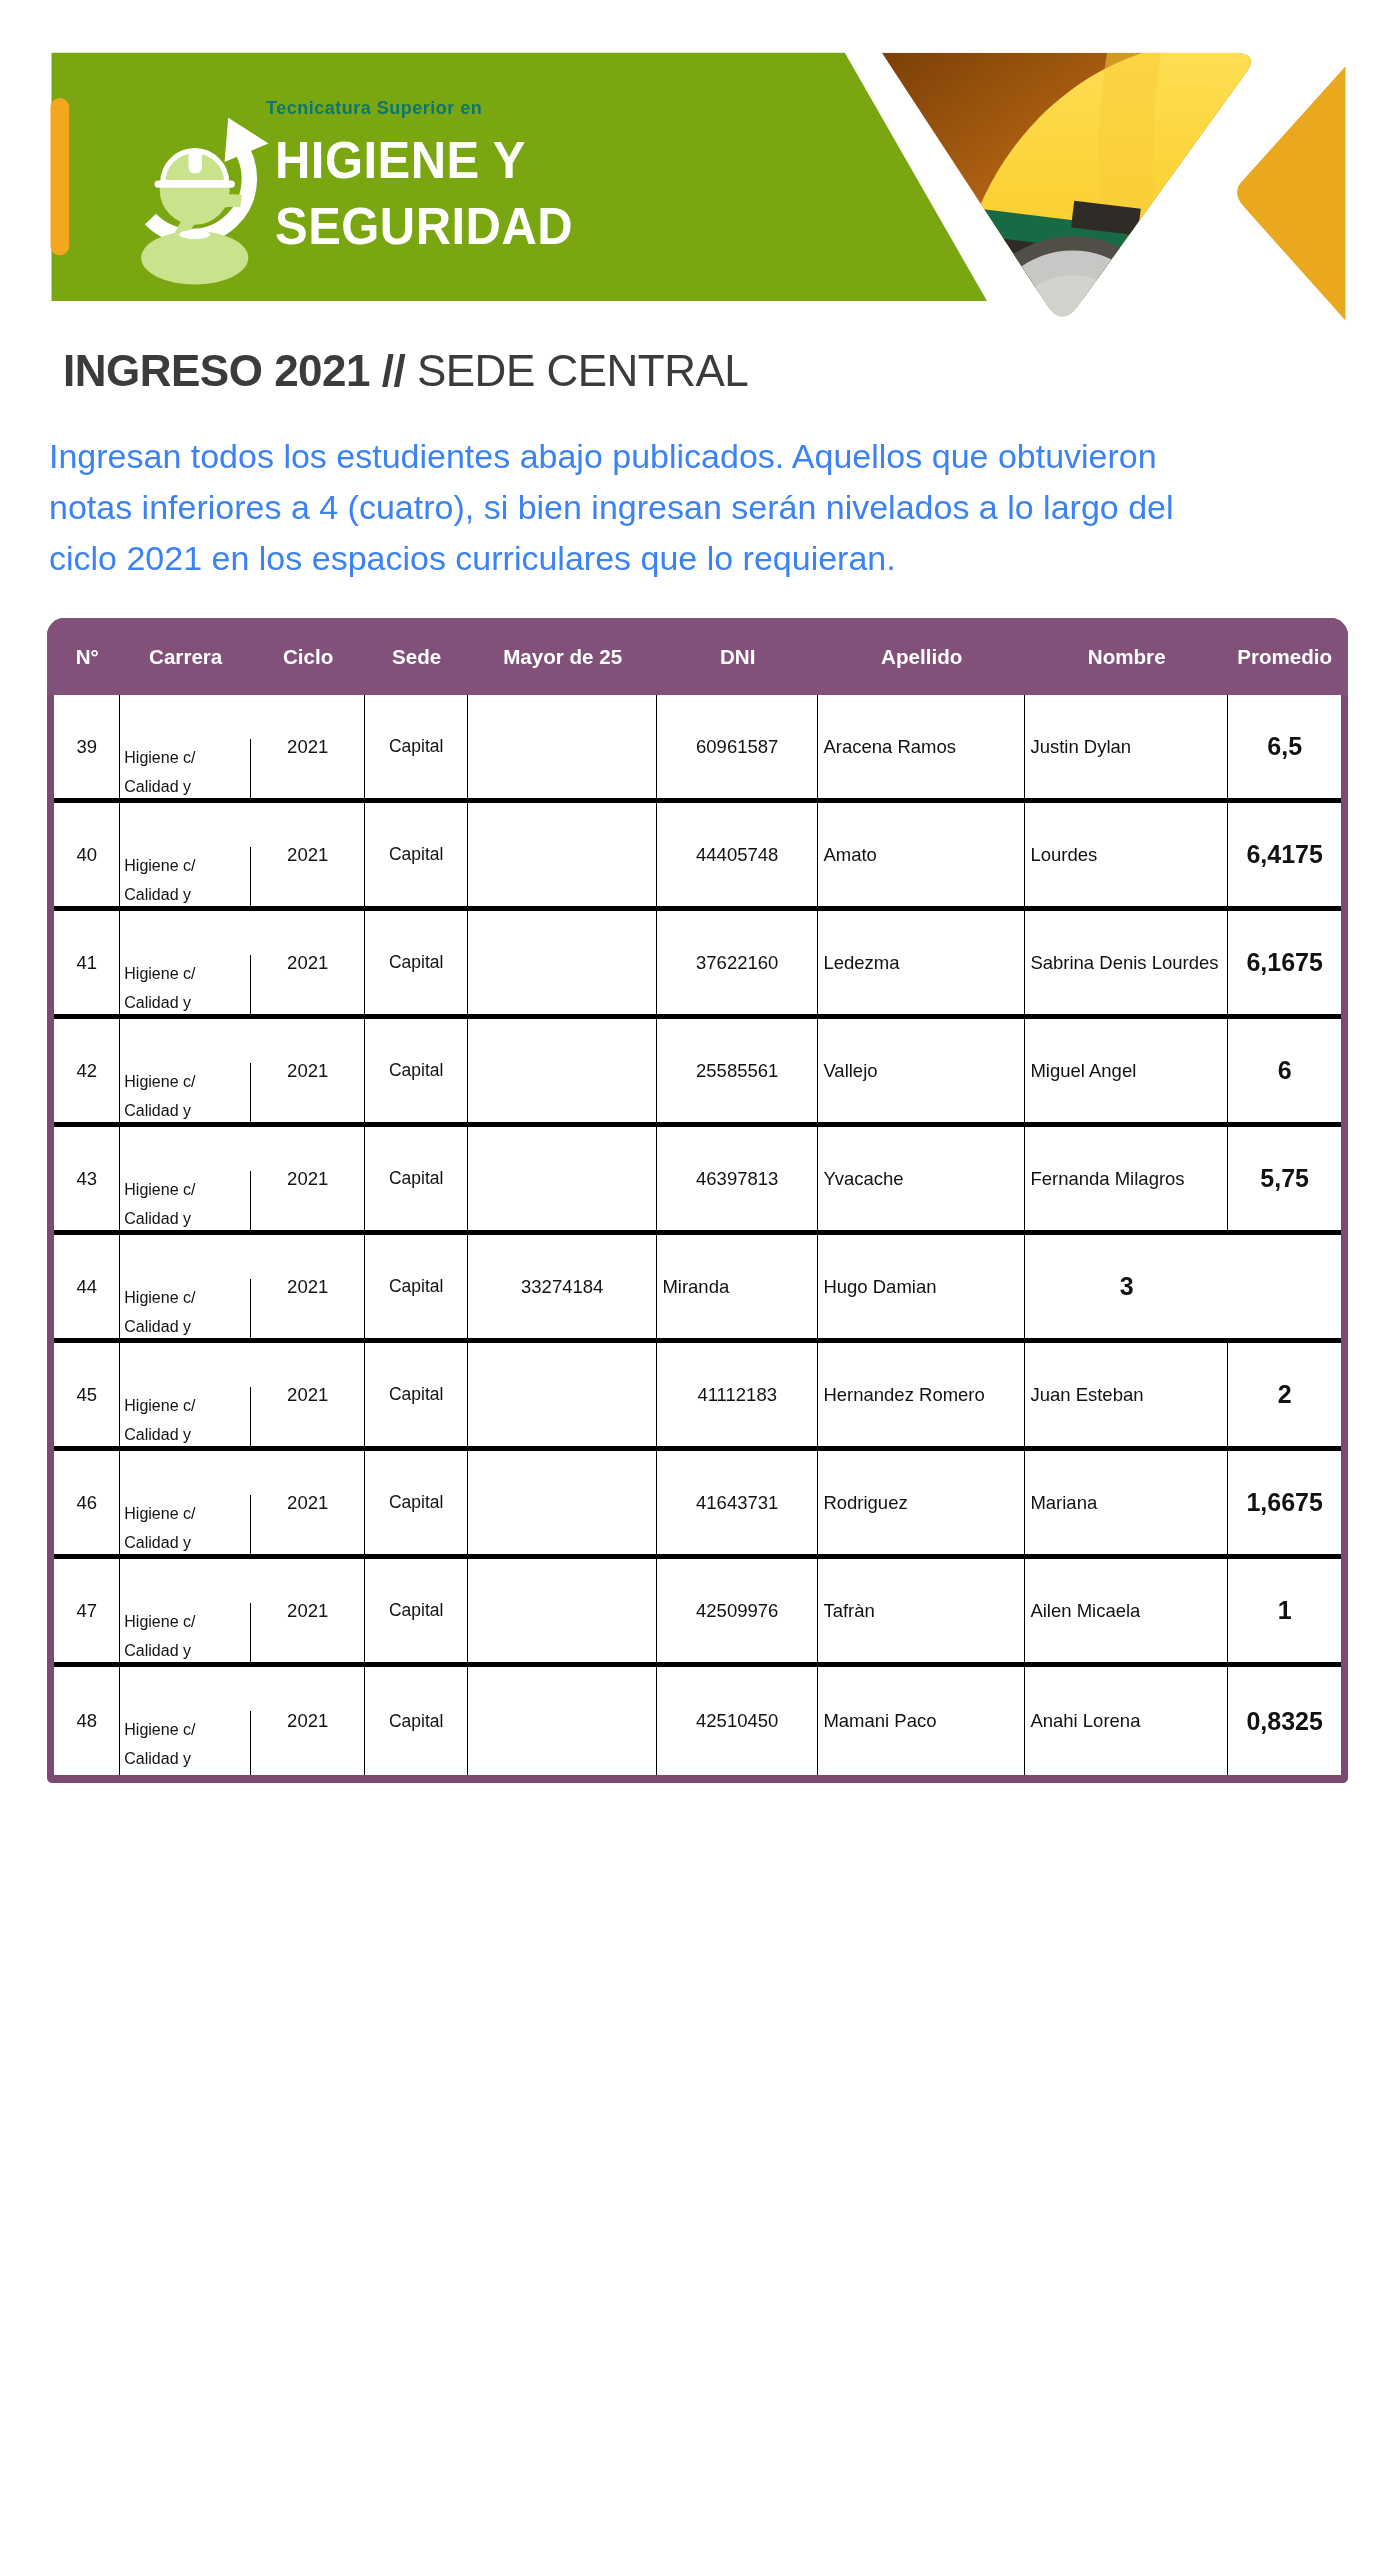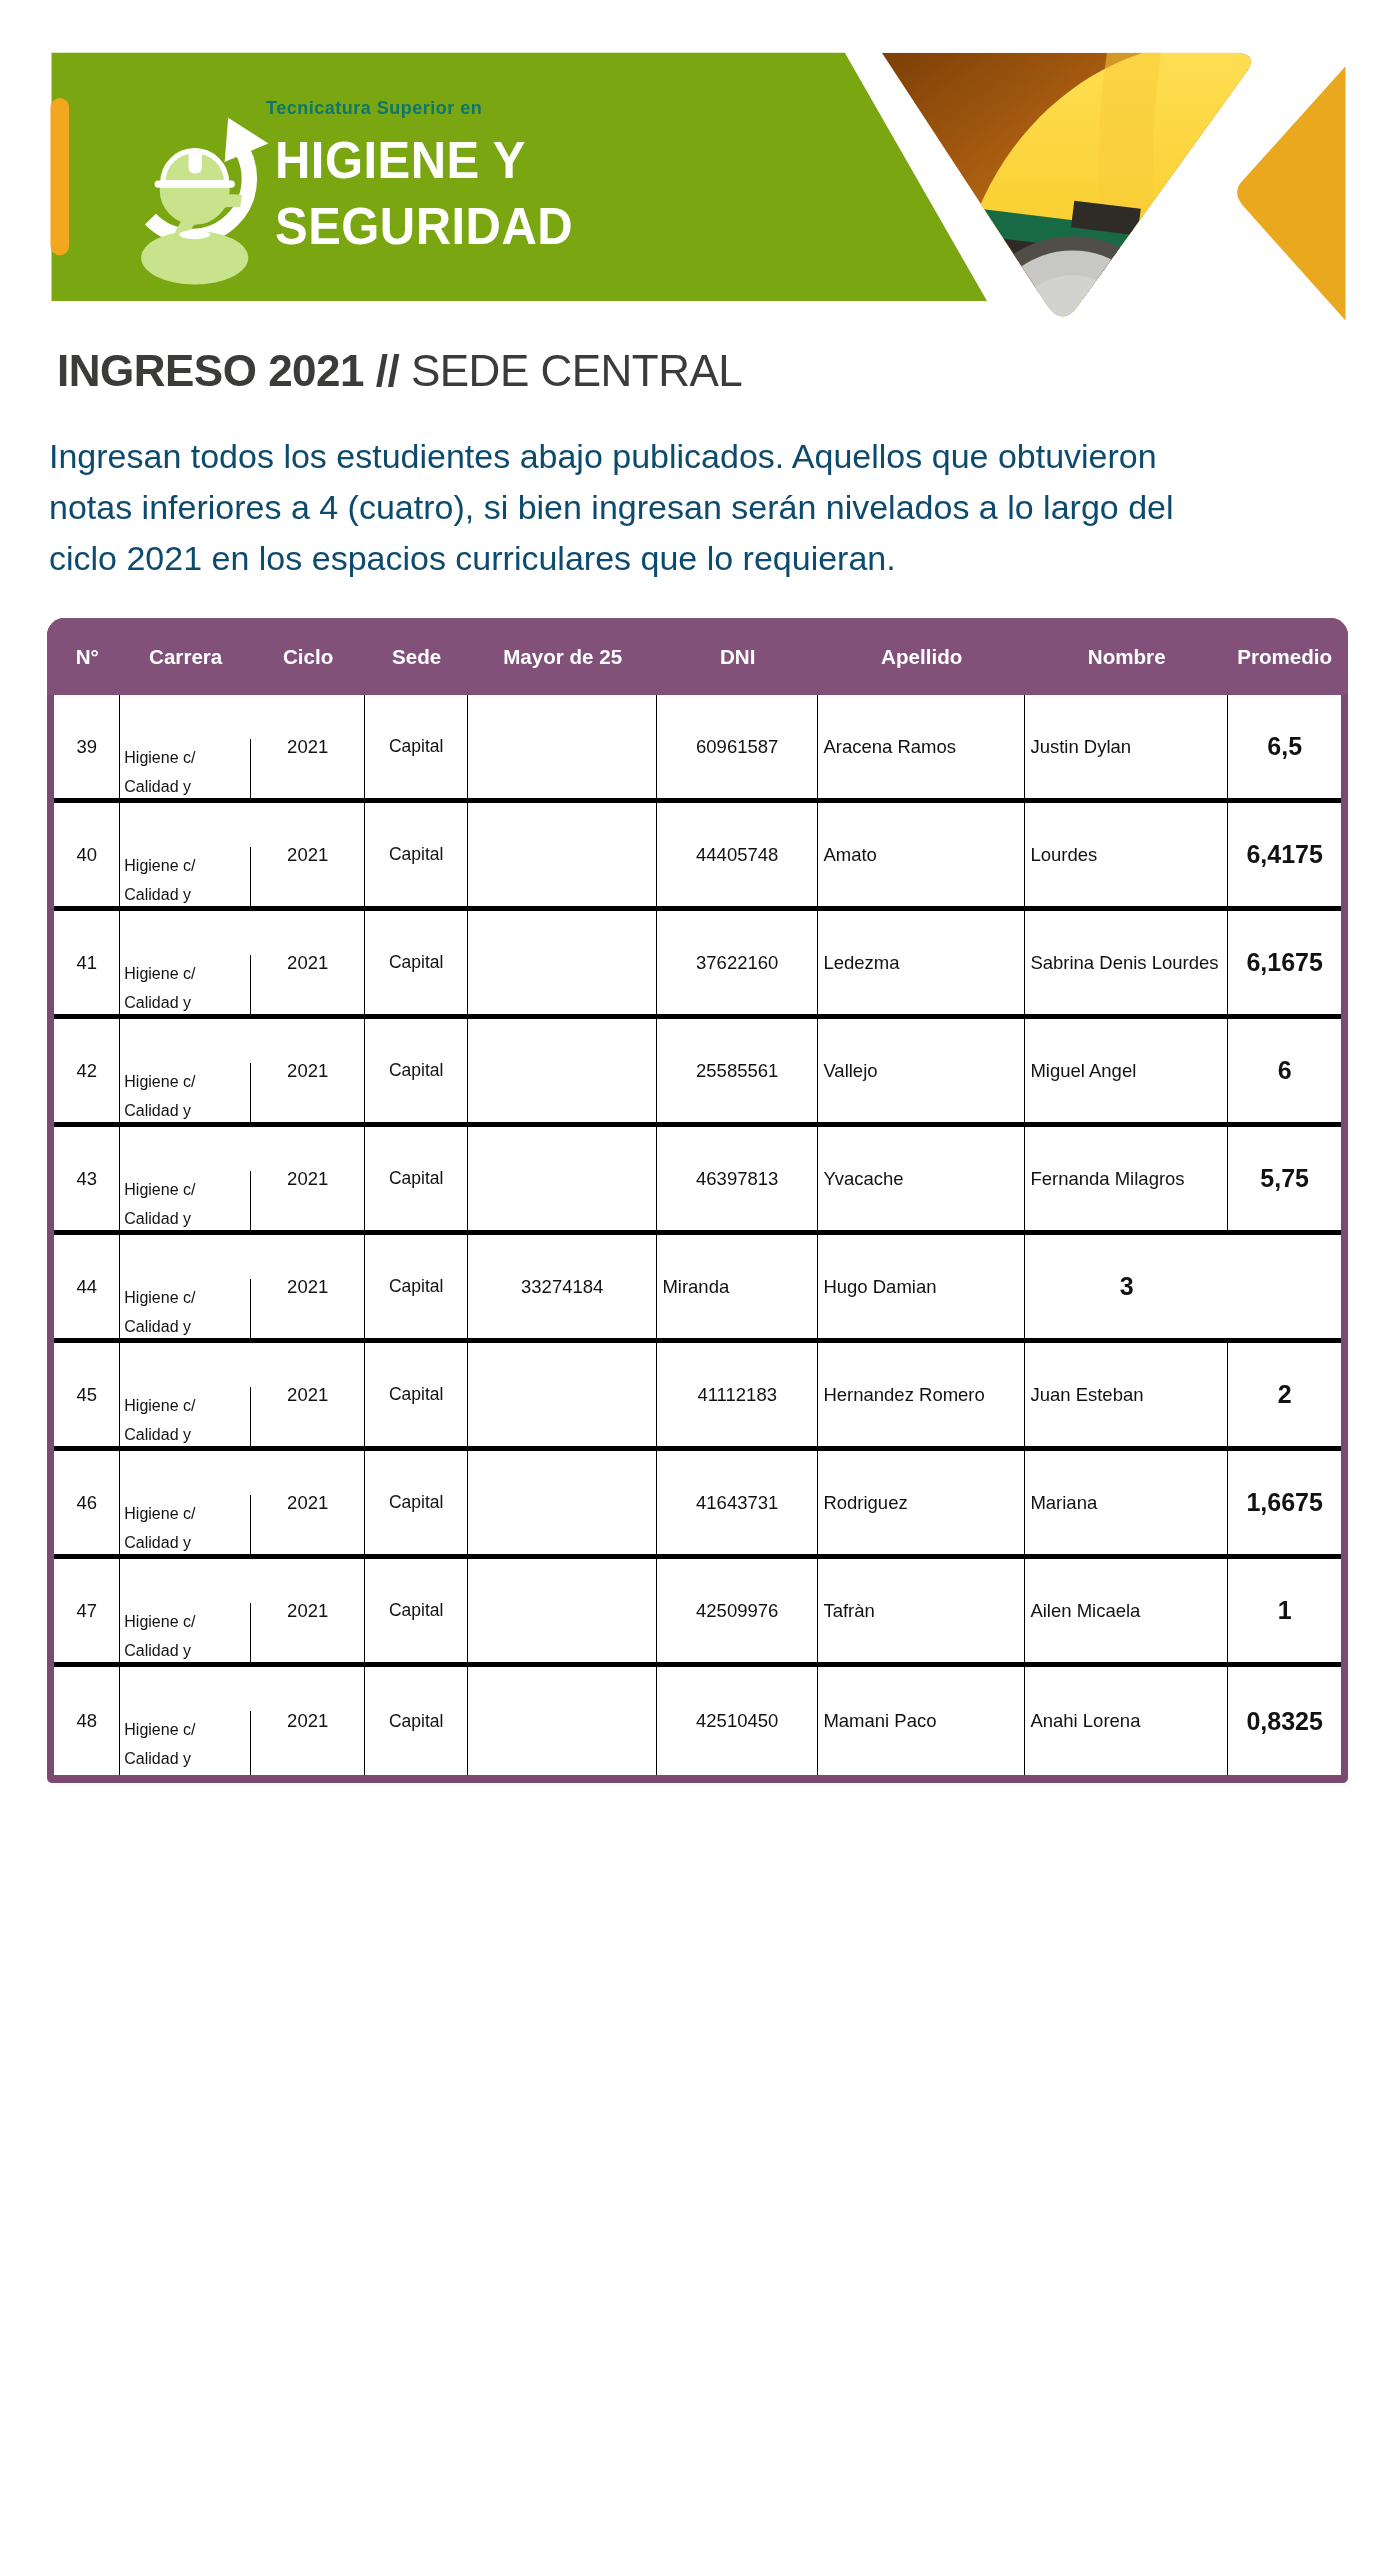--- a/index.html
+++ b/index.html
@@ -7,24 +7,24 @@
   .page{position:relative;width:1396px;height:3025px;background:#fff;overflow:hidden;}
 
   
   .hero-svg{position:absolute;left:0;top:0;}
   .kicker{position:absolute;left:266px;top:98px;font-size:18px;font-weight:600;color:#0f766e;letter-spacing:0.5px;}
   .band-title{position:absolute;left:275px;color:#fff;font-weight:700;font-size:51px;line-height:1;letter-spacing:0.5px;transform:scaleX(.96);transform-origin:left;}
   .band-title.l1{top:135px;}
   .band-title.l2{top:201px;}
 
   
-  .page-title{position:absolute;left:57px;top:346px;font-size:44px;color:#3b3b3a;letter-spacing:-0.5px;white-space:nowrap;}
+  .page-title{position:absolute;left:63px;top:346px;font-size:44px;color:#3b3b3a;letter-spacing:-0.5px;white-space:nowrap;}
   .page-title .strong{font-weight:800;}
   .page-title .light{font-weight:300;}
-  .intro-par{position:absolute;left:49px;top:431px;width:1340px;font-size:34px;line-height:51px;color:#0c4a6e;white-space:pre-line;}
+  .intro-par{position:absolute;left:49px;top:431px;width:1340px;font-size:34px;line-height:51px;color:#3b82f6;white-space:pre-line;}
 
   
   .tbl{position:absolute;left:47px;top:618px;width:1301px;background:#7b4971;border-radius:17.5px 17.5px 5.2px 5.2px;padding:0 7.2px 7.7px 7.2px;box-sizing:border-box;}
   .thead{display:grid;grid-template-columns:66px 131px 114px 103px 189px 161px 207px 203px 113px;height:77px;align-items:center;background:#82517a;margin:0 -7.2px;padding:0 7.2px;border-radius:17.5px 17.5px 0 0;}
   .th{color:#fff;font-weight:700;font-size:20.6px;text-align:center;}
   .tbody{background:#fff;}
   .tr{display:grid;grid-template-columns:66px 131px 114px 103px 189px 161px 207px 203px 113px;height:108px;border-bottom:5.2px solid #000;box-sizing:border-box;background:#fff;}
   .tr:last-child{border-bottom:none;}
   .td{border-right:1.5px solid #000;display:flex;align-items:center;justify-content:center;font-size:18.5px;color:#121212;box-sizing:border-box;overflow:hidden;}
   .td:last-child{border-right:none;}

